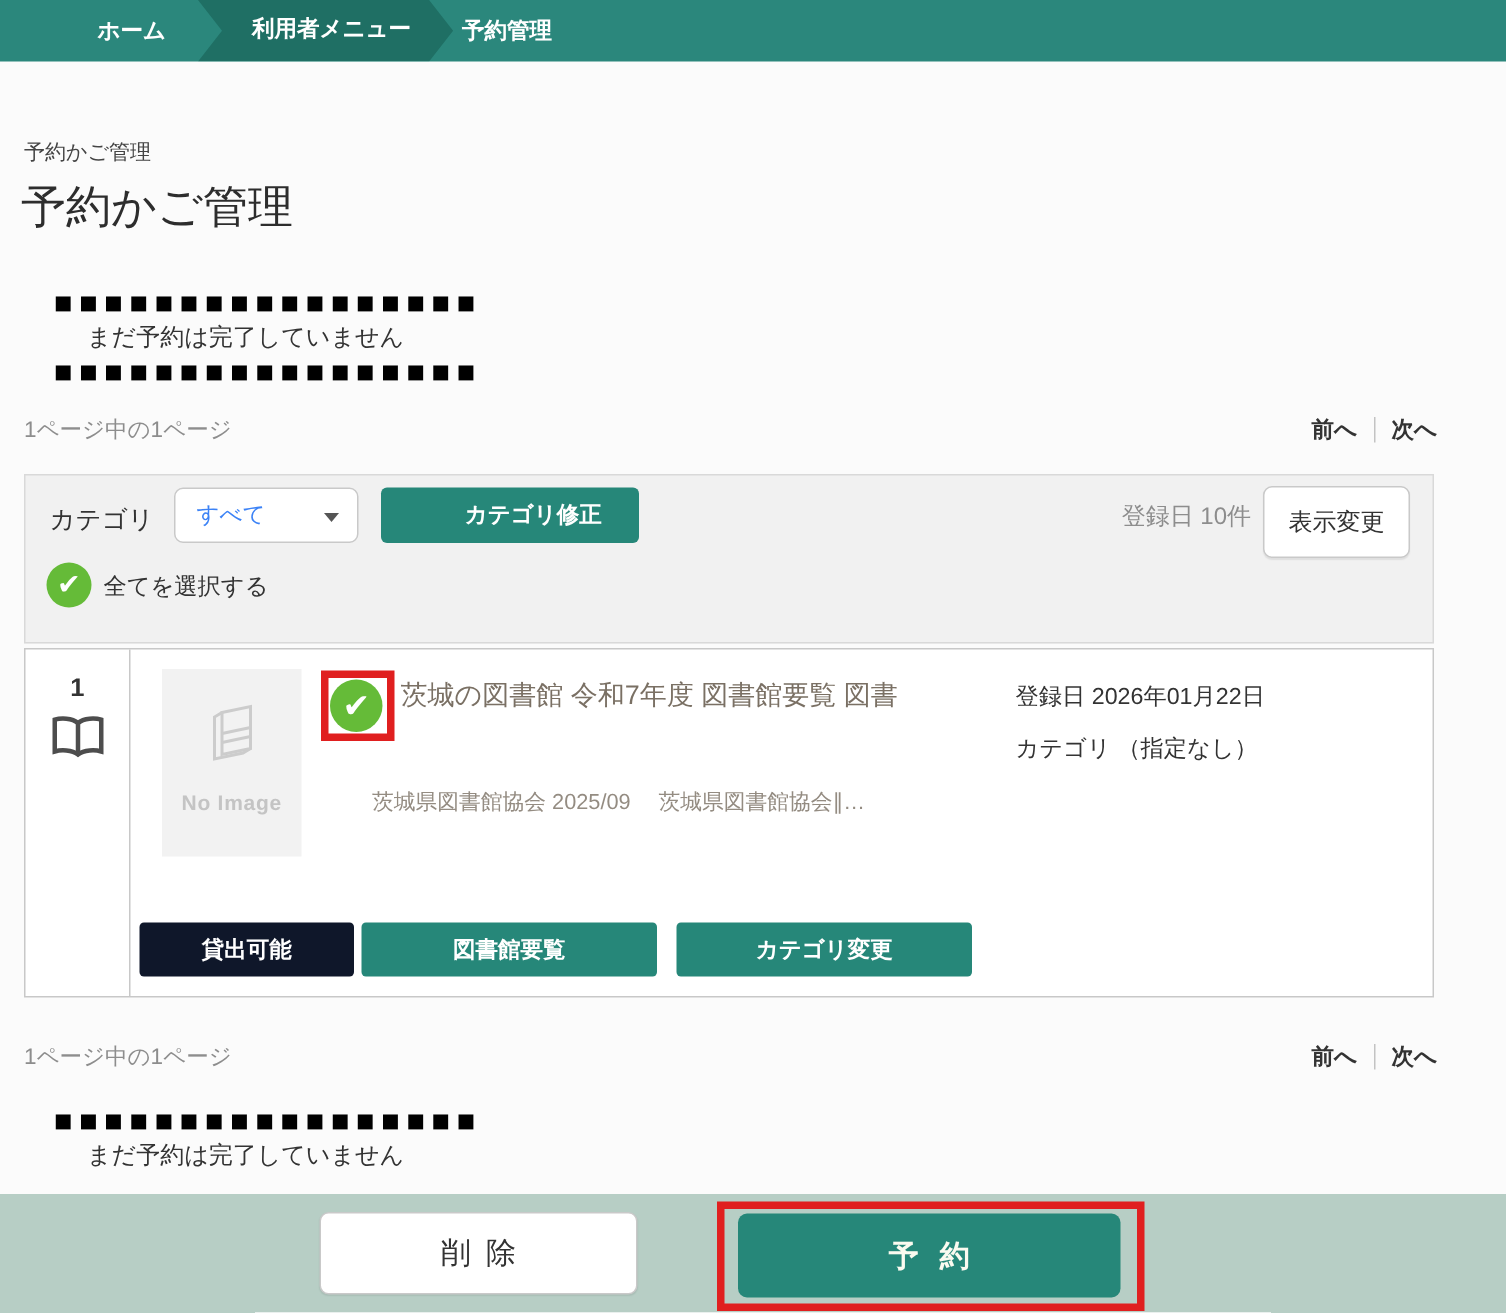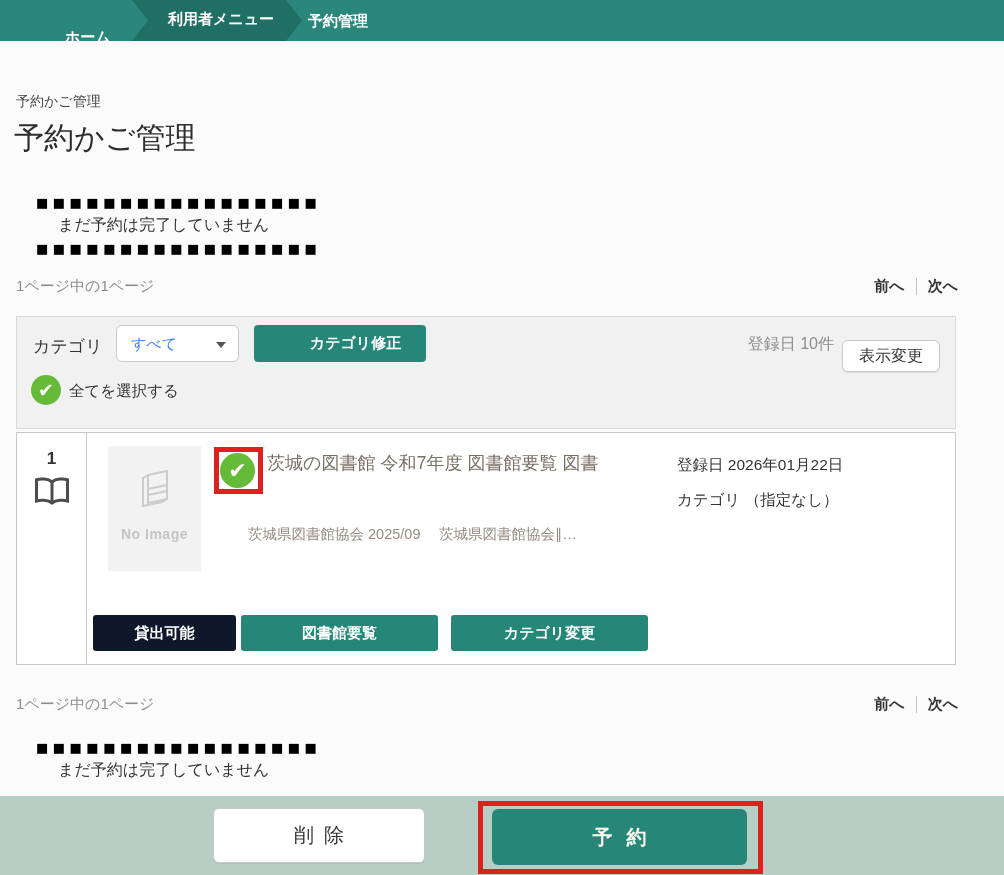--- a/index.html
+++ b/index.html
@@ -7,21 +7,21 @@
   body {
     width:1004px; height:875px; position:relative; overflow:hidden;
     background:#fbfbfb;
     font-family:"Liberation Sans","DejaVu Sans",sans-serif;
     color:#333;
   }
 
   
   .nav { position:absolute; top:0; left:0; width:1004px; height:41px; background:#2b877c; }
   .nav a { color:#fff; text-decoration:none; font-size:15px; font-weight:bold; }
-  .nav-home { position:absolute; left:65px; top:16px; line-height:41px;text-align:center; }
+  .nav-home { position:absolute; left:65px; top:0; line-height:41px;text-align:center; }
   .nav-arrow {
     position:absolute; left:132px; top:0; height:41px; line-height:41px;
     background:#1f6f64; padding:0 28px 0 36px;
     clip-path:polygon(0 0, calc(100% - 16px) 0, 100% 50%, calc(100% - 16px) 100%, 0 100%, 16px 50%);
     font-family:Liberation Mono, monospace;
   }
   .nav-last { position:absolute; left:308px; top:0; line-height:41px; }
 
   
   .crumb { position:absolute; left:16px; top:93px; font-size:14px; color:#444; }
@@ -53,21 +53,21 @@
   .f-select .arr { position:absolute; right:12px; top:16px; width:0; height:0;
     border-left:5px solid transparent; border-right:5px solid transparent; border-top:6px solid #555; }
   .btn-teal { background:#268779; color:#fff; border:none; border-radius:4px;
     font-size:15px; font-weight:bold; text-align:center; cursor:pointer;
     font-family:"Liberation Sans","DejaVu Sans",sans-serif; }
   .f-catedit { position:absolute; left:237px; top:8px; width:172px; height:37px;padding-left:37px; }
   .f-sort { position:absolute; right:121px; top:17px; font-size:16px; color:#8d8d8d; }
   .btn-white { background:#fff; border:1px solid #c9c9c9; border-radius:6px; color:#333;
     text-align:center; cursor:pointer; box-shadow:0 1px 1px rgba(0,0,0,.08);
     font-family:"Liberation Sans","DejaVu Sans",sans-serif; }
-  .f-dispchange { position:absolute; right:15px; top:23px; width:98px; height:32px; font-size:16px; }
+  .f-dispchange { position:absolute; right:15px; top:7px; width:98px; height:48px; font-size:16px; }
   .check {
     background:#65bb38; color:#fff; border-radius:50%;
     display:flex; align-items:center; justify-content:center; font-weight:bold; cursor:pointer;
   }
   .f-selectall-check { position:absolute; left:14px; top:58px; width:30px; height:30px; font-size:19px; }
   .f-selectall-label { position:absolute; left:52px; top:64px; font-size:15.5px; color:#333; cursor:pointer; }
 
   
   .itembox { position:absolute; left:16px; top:432px; width:940px; height:233px;
     background:#fff; border:1px solid #c8c8c8; }

